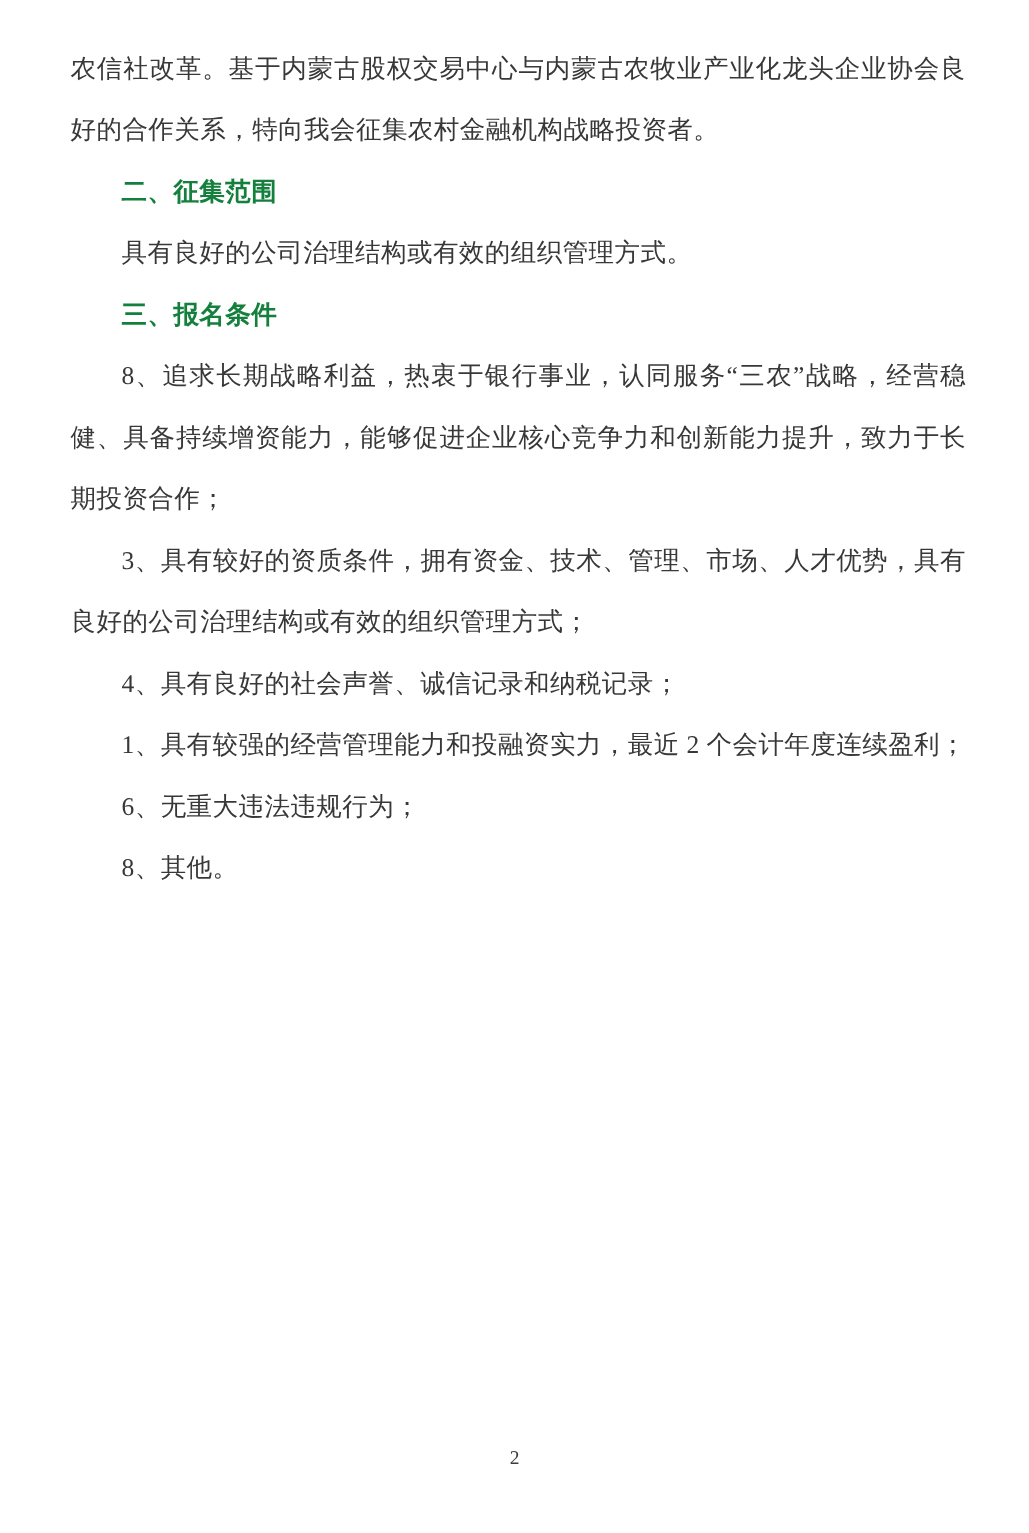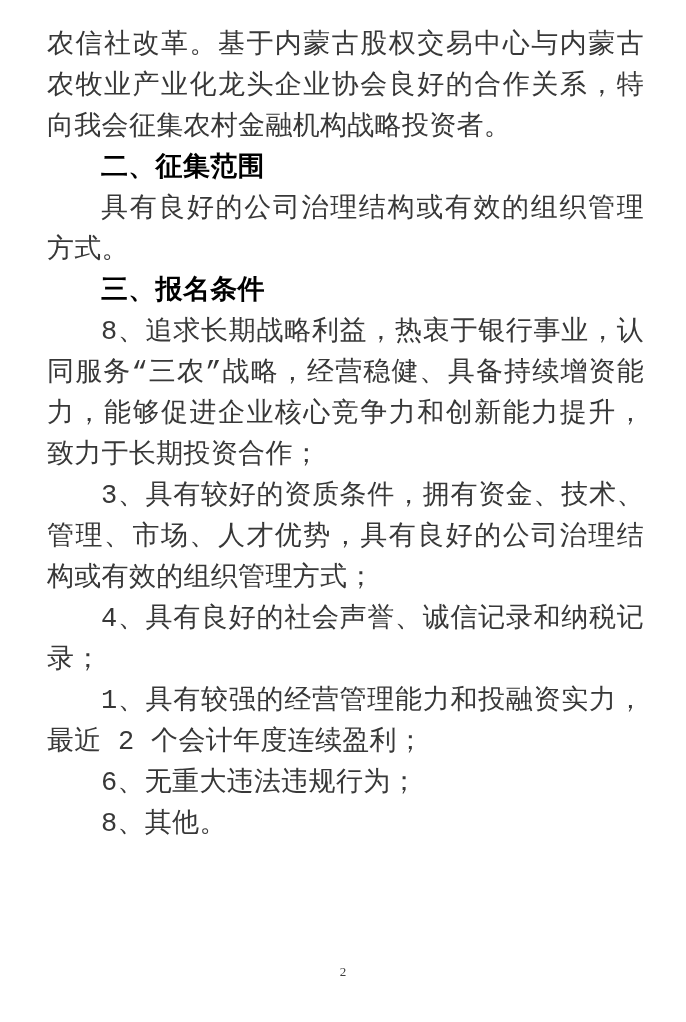--- a/index.html
+++ b/index.html
@@ -18,28 +18,27 @@
     top: 0; left: 0;
     width: 686px;
     height: 1022px;
     background: #ffffff;
   }
   .content {
     padding: 25px 42px 0 47px;
   }
   .content p {
     margin: 0;
-    font-size: 27px;
+    font-size: 17px;
     line-height: 41px;
     text-align: justify;
     letter-spacing: 0.3px;
-    font-family: Liberation Mono, monospace;
   }
   .content p.indent { text-indent: 2em; }
-  .content p.heading { font-weight: bold; color: #000000; }
+  .content p.heading { font-weight: bold; color: #15803d; }
   .spacer { height: 92px; }
   .page-number {
     position: absolute;
     top: 963px;
     left: 0;
     width: 100%;
     text-align: center;
     font-size: 13px;
     line-height: 17px;
     color: #3d3d3d;

